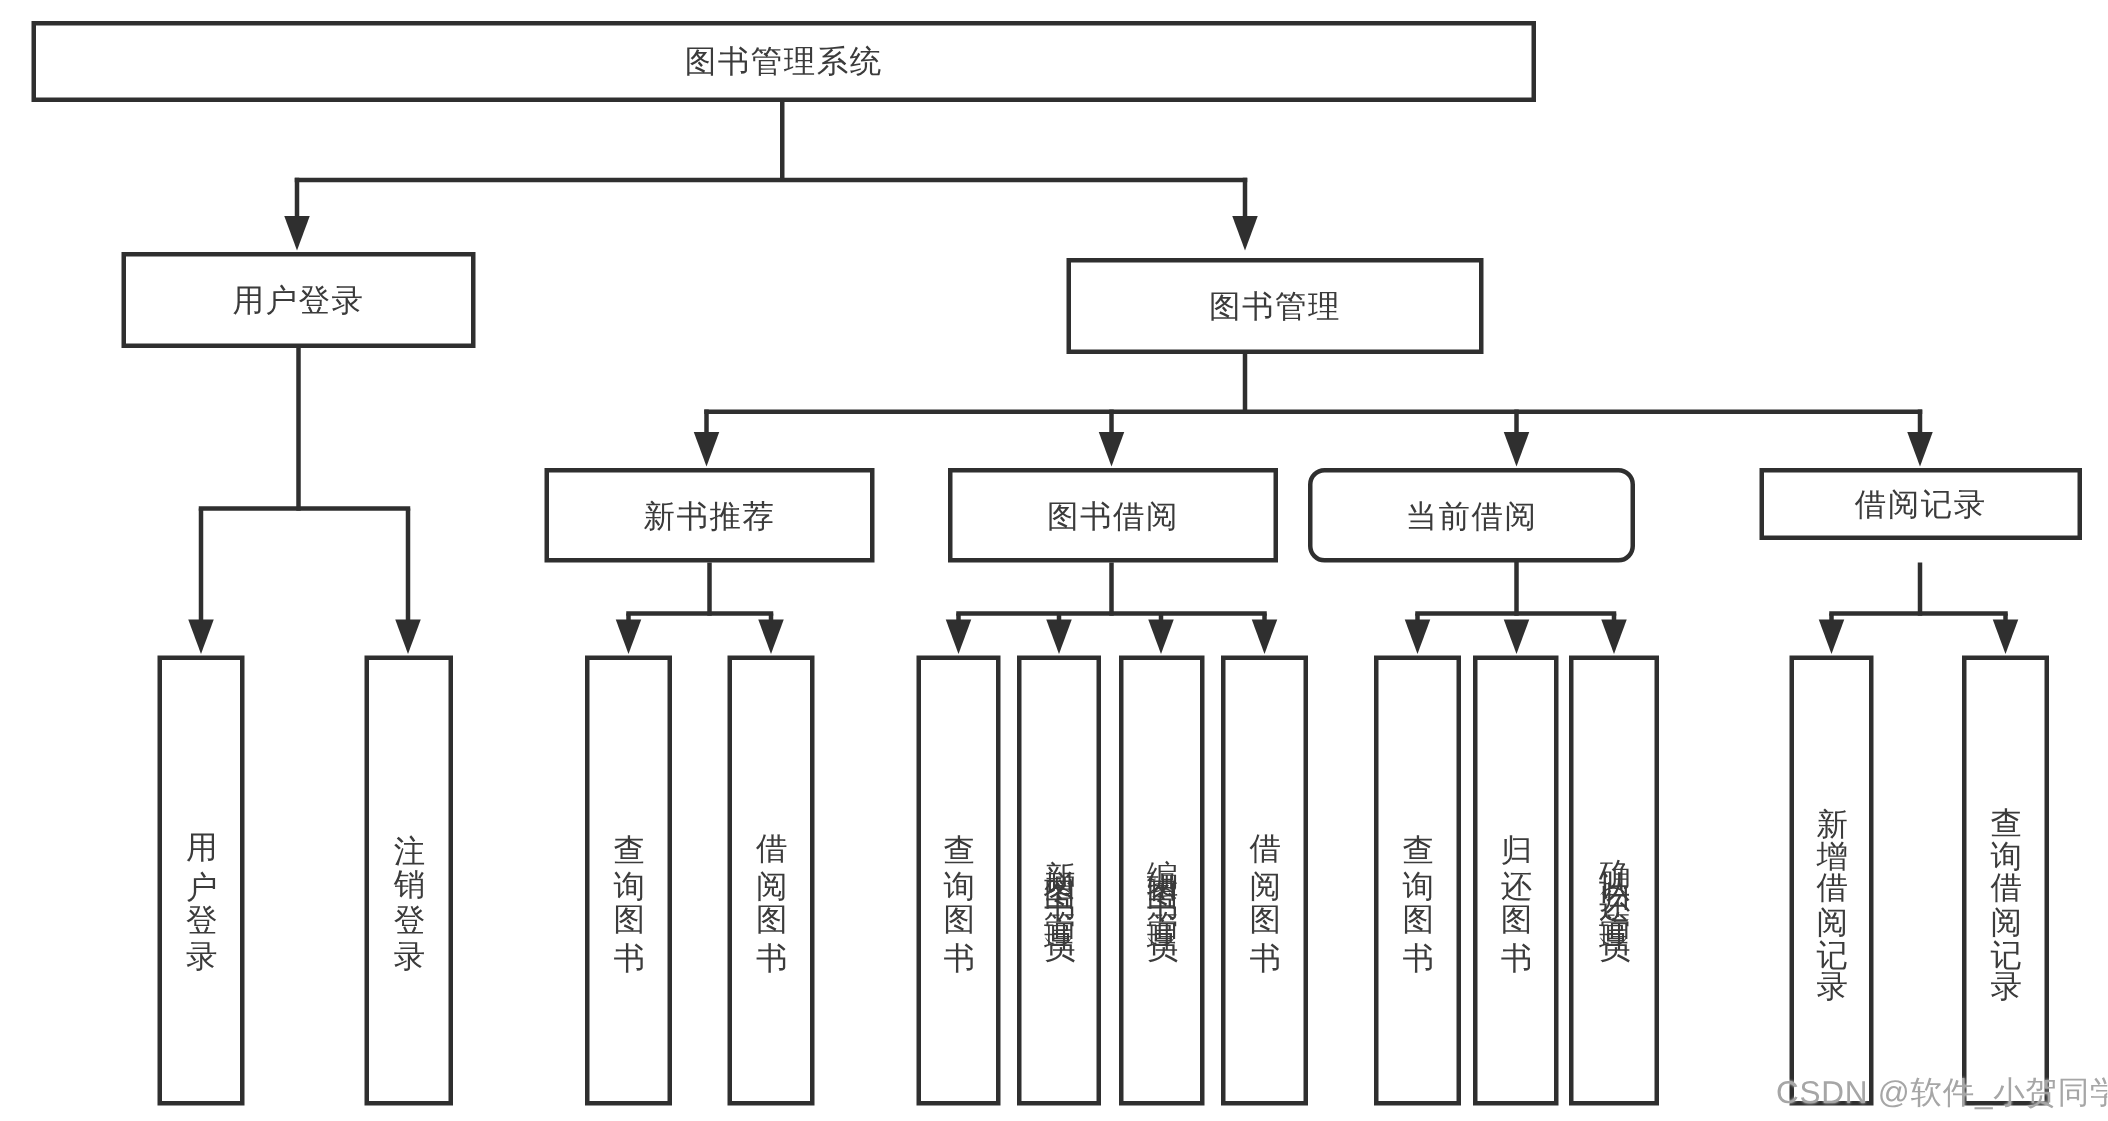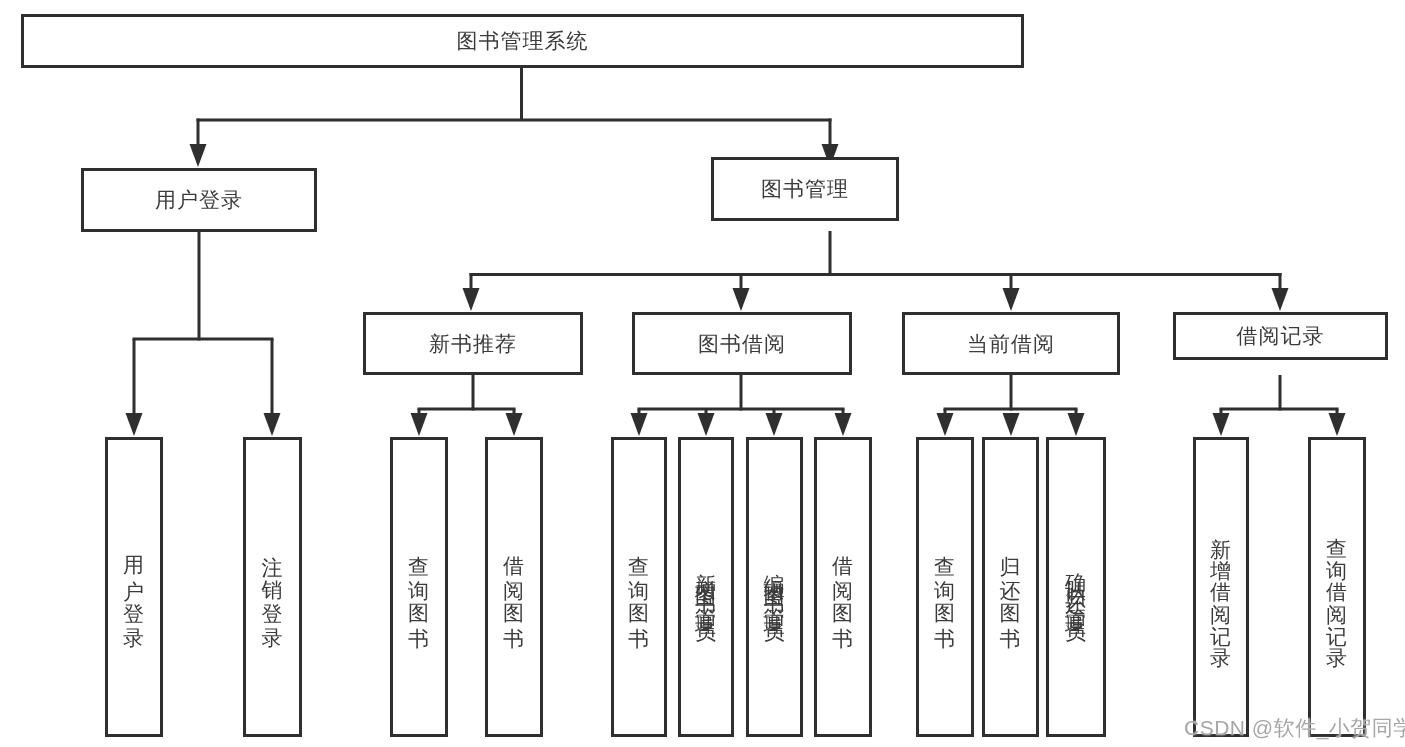--- a/index.html
+++ b/index.html
@@ -110,25 +110,25 @@
       <path d="M1221 409 V415"></path>
       <path d="M1337 409 V415"></path>
       <polygon fill="#2f2f2f" stroke="none" points="1212.5,413 1229.5,413 1221,436"></polygon>
       <polygon fill="#2f2f2f" stroke="none" points="1328.5,413 1345.5,413 1337,436"></polygon>
     </g>
   </svg>
 
   <div class="box h-box" style="left:21px;top:14px;width:1003px;height:54px;">图书管理系统</div>
 
   <div class="box h-box" style="left:81px;top:168px;width:236px;height:64px;">用户登录</div>
-  <div class="box h-box" style="left:711px;top:157px;width:188px;height:64px;">图书管理</div>
+  <div class="box h-box" style="left:711px;top:172px;width:278px;height:64px;">图书管理</div>
 
   <div class="box h-box" style="left:632px;top:312px;width:220px;height:63px;">图书借阅</div>
   <div class="box h-box" style="left:363px;top:312px;width:220px;height:63px;">新书推荐</div>
-  <div class="box h-box" style="left:902px;top:312px;width:218px;height:63px;">当前借阅</div>
+  <div class="box h-box" style="left:872px;top:312px;width:218px;height:63px;border-radius:11px;">当前借阅</div>
   <div class="box h-box" style="left:1173px;top:312px;width:215px;height:48px;">借阅记录</div>
 
   <div class="box v-box ls-wide" style="left:105px;top:437px;width:58px;height:300px;">用户登录</div>
   <div class="box v-box ls-wide" style="left:243px;top:437px;width:59px;height:300px;">注销登录</div>
 
   <div class="box v-box ls-wide" style="left:390px;top:437px;width:58px;height:300px;">查询图书</div>
   <div class="box v-box ls-wide" style="left:485px;top:437px;width:58px;height:300px;">借阅图书</div>
 
   <div class="box v-box ls-wide" style="left:611px;top:437px;width:56px;height:300px;">查询图书</div>
   <div class="box v-box ls-tight" style="left:678px;top:437px;width:56px;height:300px;">新增图书（管理员）</div>

